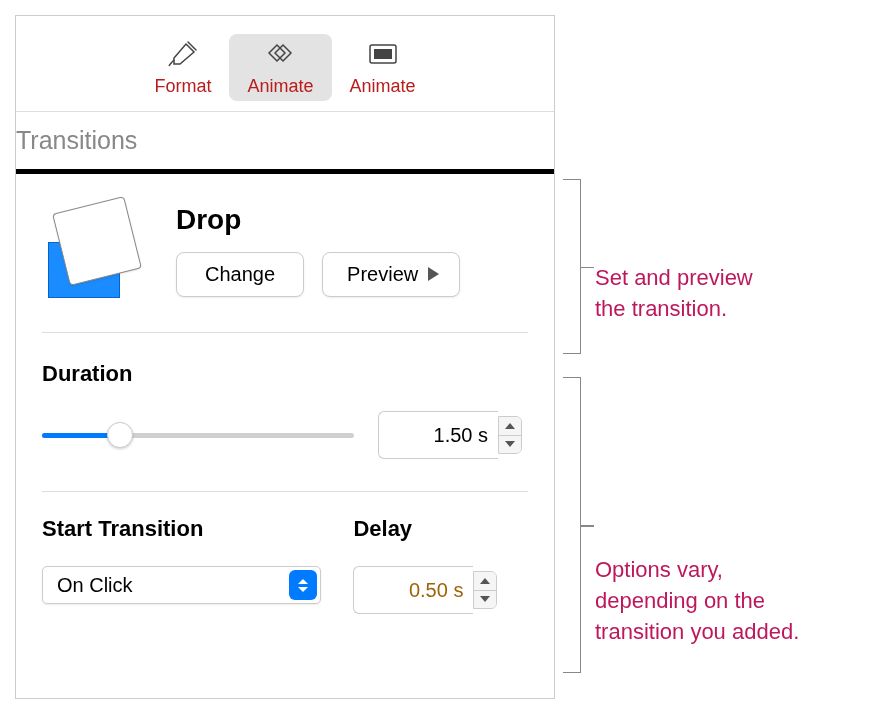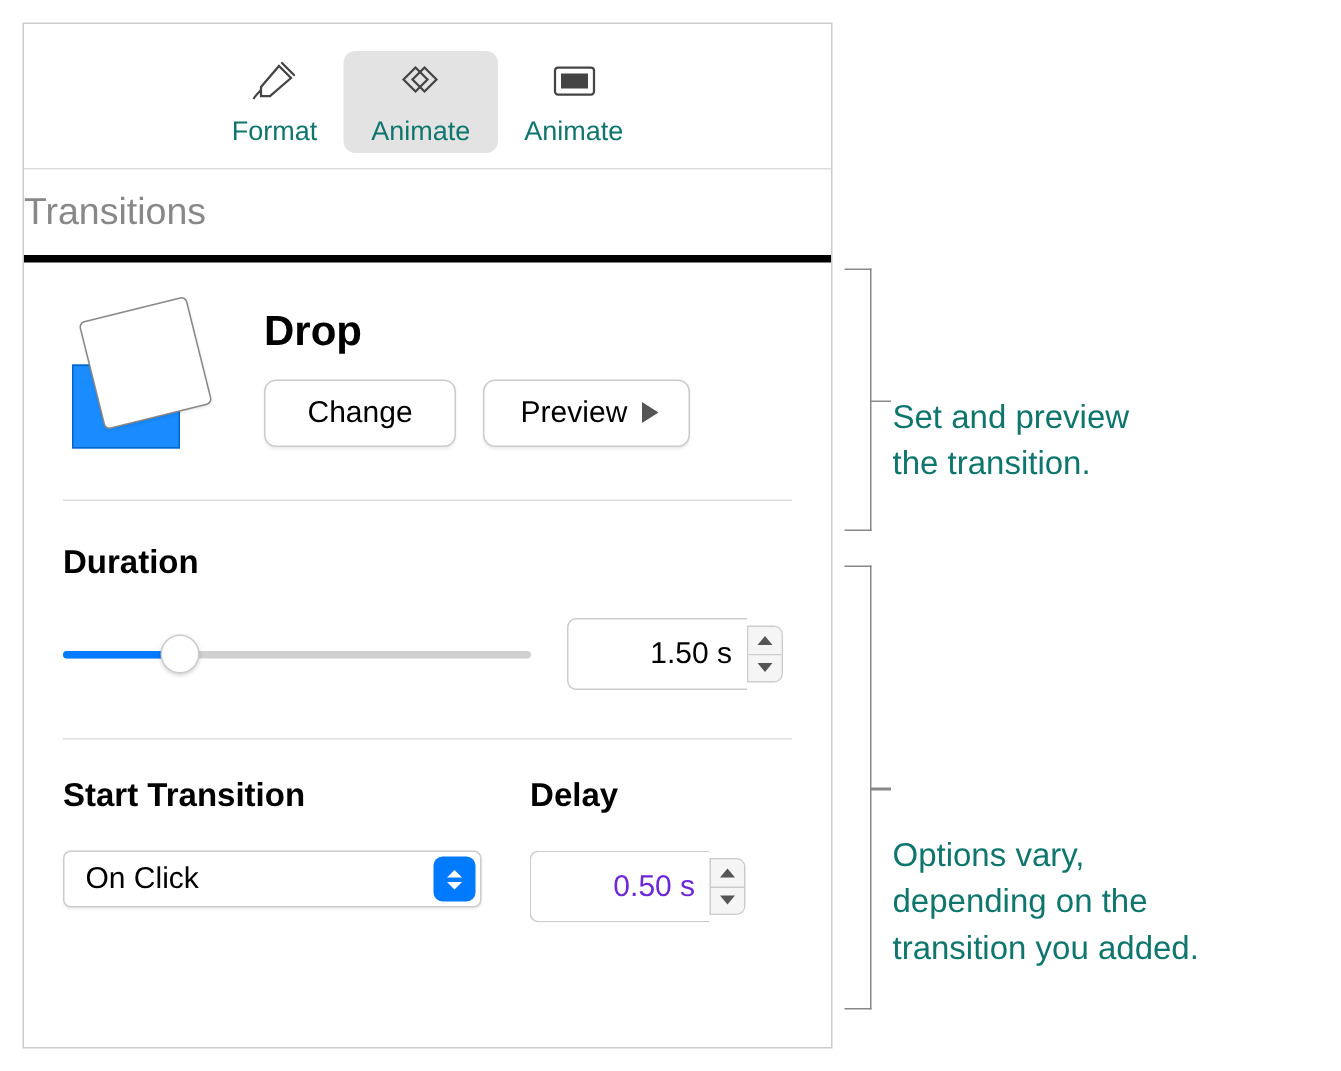--- a/index.html
+++ b/index.html
@@ -46,21 +46,21 @@
       background: #e3e3e3;
     }
     
     .tab-icon svg {
       width: 38px;
       height: 30px;
     }
     
     .tab-label {
       font-size: 18px;
-      color: #0f766e;
+      color: #b91c1c;
     }
     
     .section-header {
       padding: 14px 0;
       text-align: left;
       font-size: 25px;
       color: #888;
       border-bottom: 5px solid #000000;
     }
     
@@ -213,21 +213,21 @@
       border-right: none;
       border-radius: 6px 0 0 6px;
       padding: 6px 10px;
       font-size: 20px;
       text-align: right;
       width: 120px;
       height: 48px;
     }
     
     .value-input.disabled {
-      color: #6d28d9;
+      color: #a16207;
     }
     
     .stepper {
       display: flex;
       flex-direction: column;
       border: 1px solid #ccc;
       border-radius: 0 6px 6px 0;
       overflow: hidden;
       height: 38px;
       width: 24px;
@@ -327,21 +327,21 @@
     .callouts {
       padding: 20px 0 0 0;
       position: relative;
       flex: 1;
     }
     
     .callout {
       position: absolute;
       font-size: 22px;
       line-height: 1.4;
-      color: #0f766e;
+      color: #be185d;
     }
     
     .callout-1 {
       top: 248px;
       left: 40px;
     }
     
     .callout-2 {
       top: 540px;
       left: 40px;

